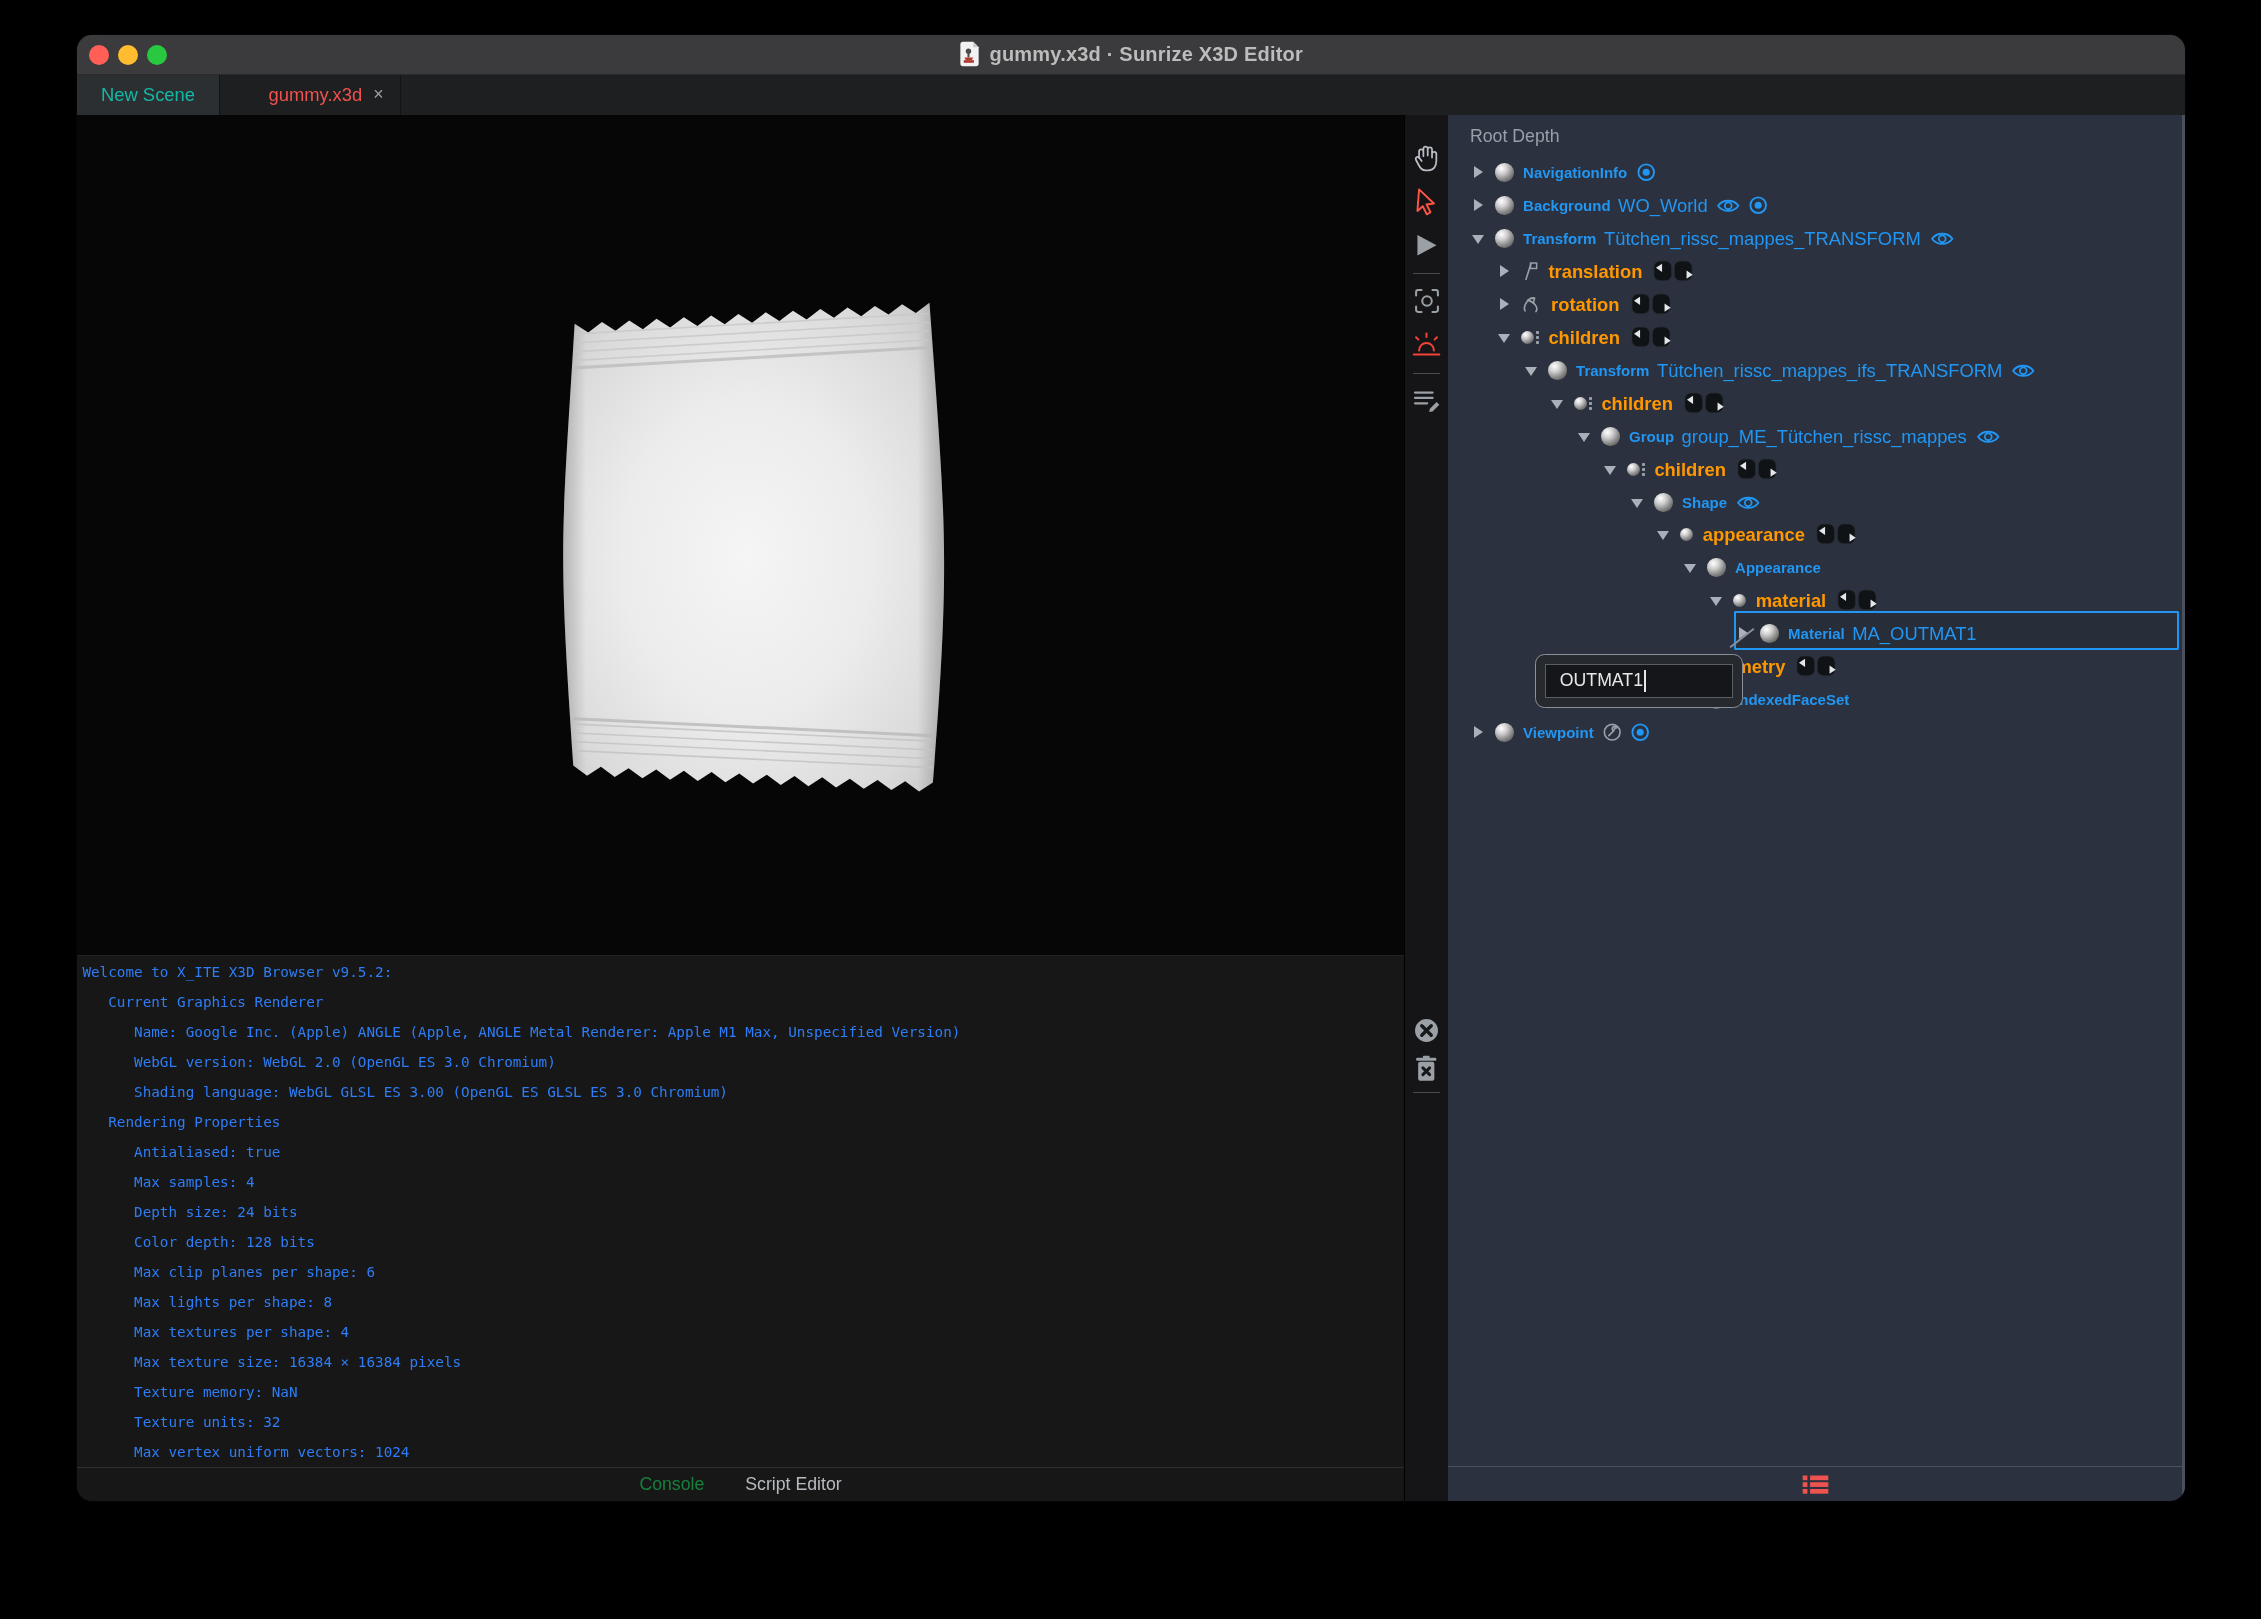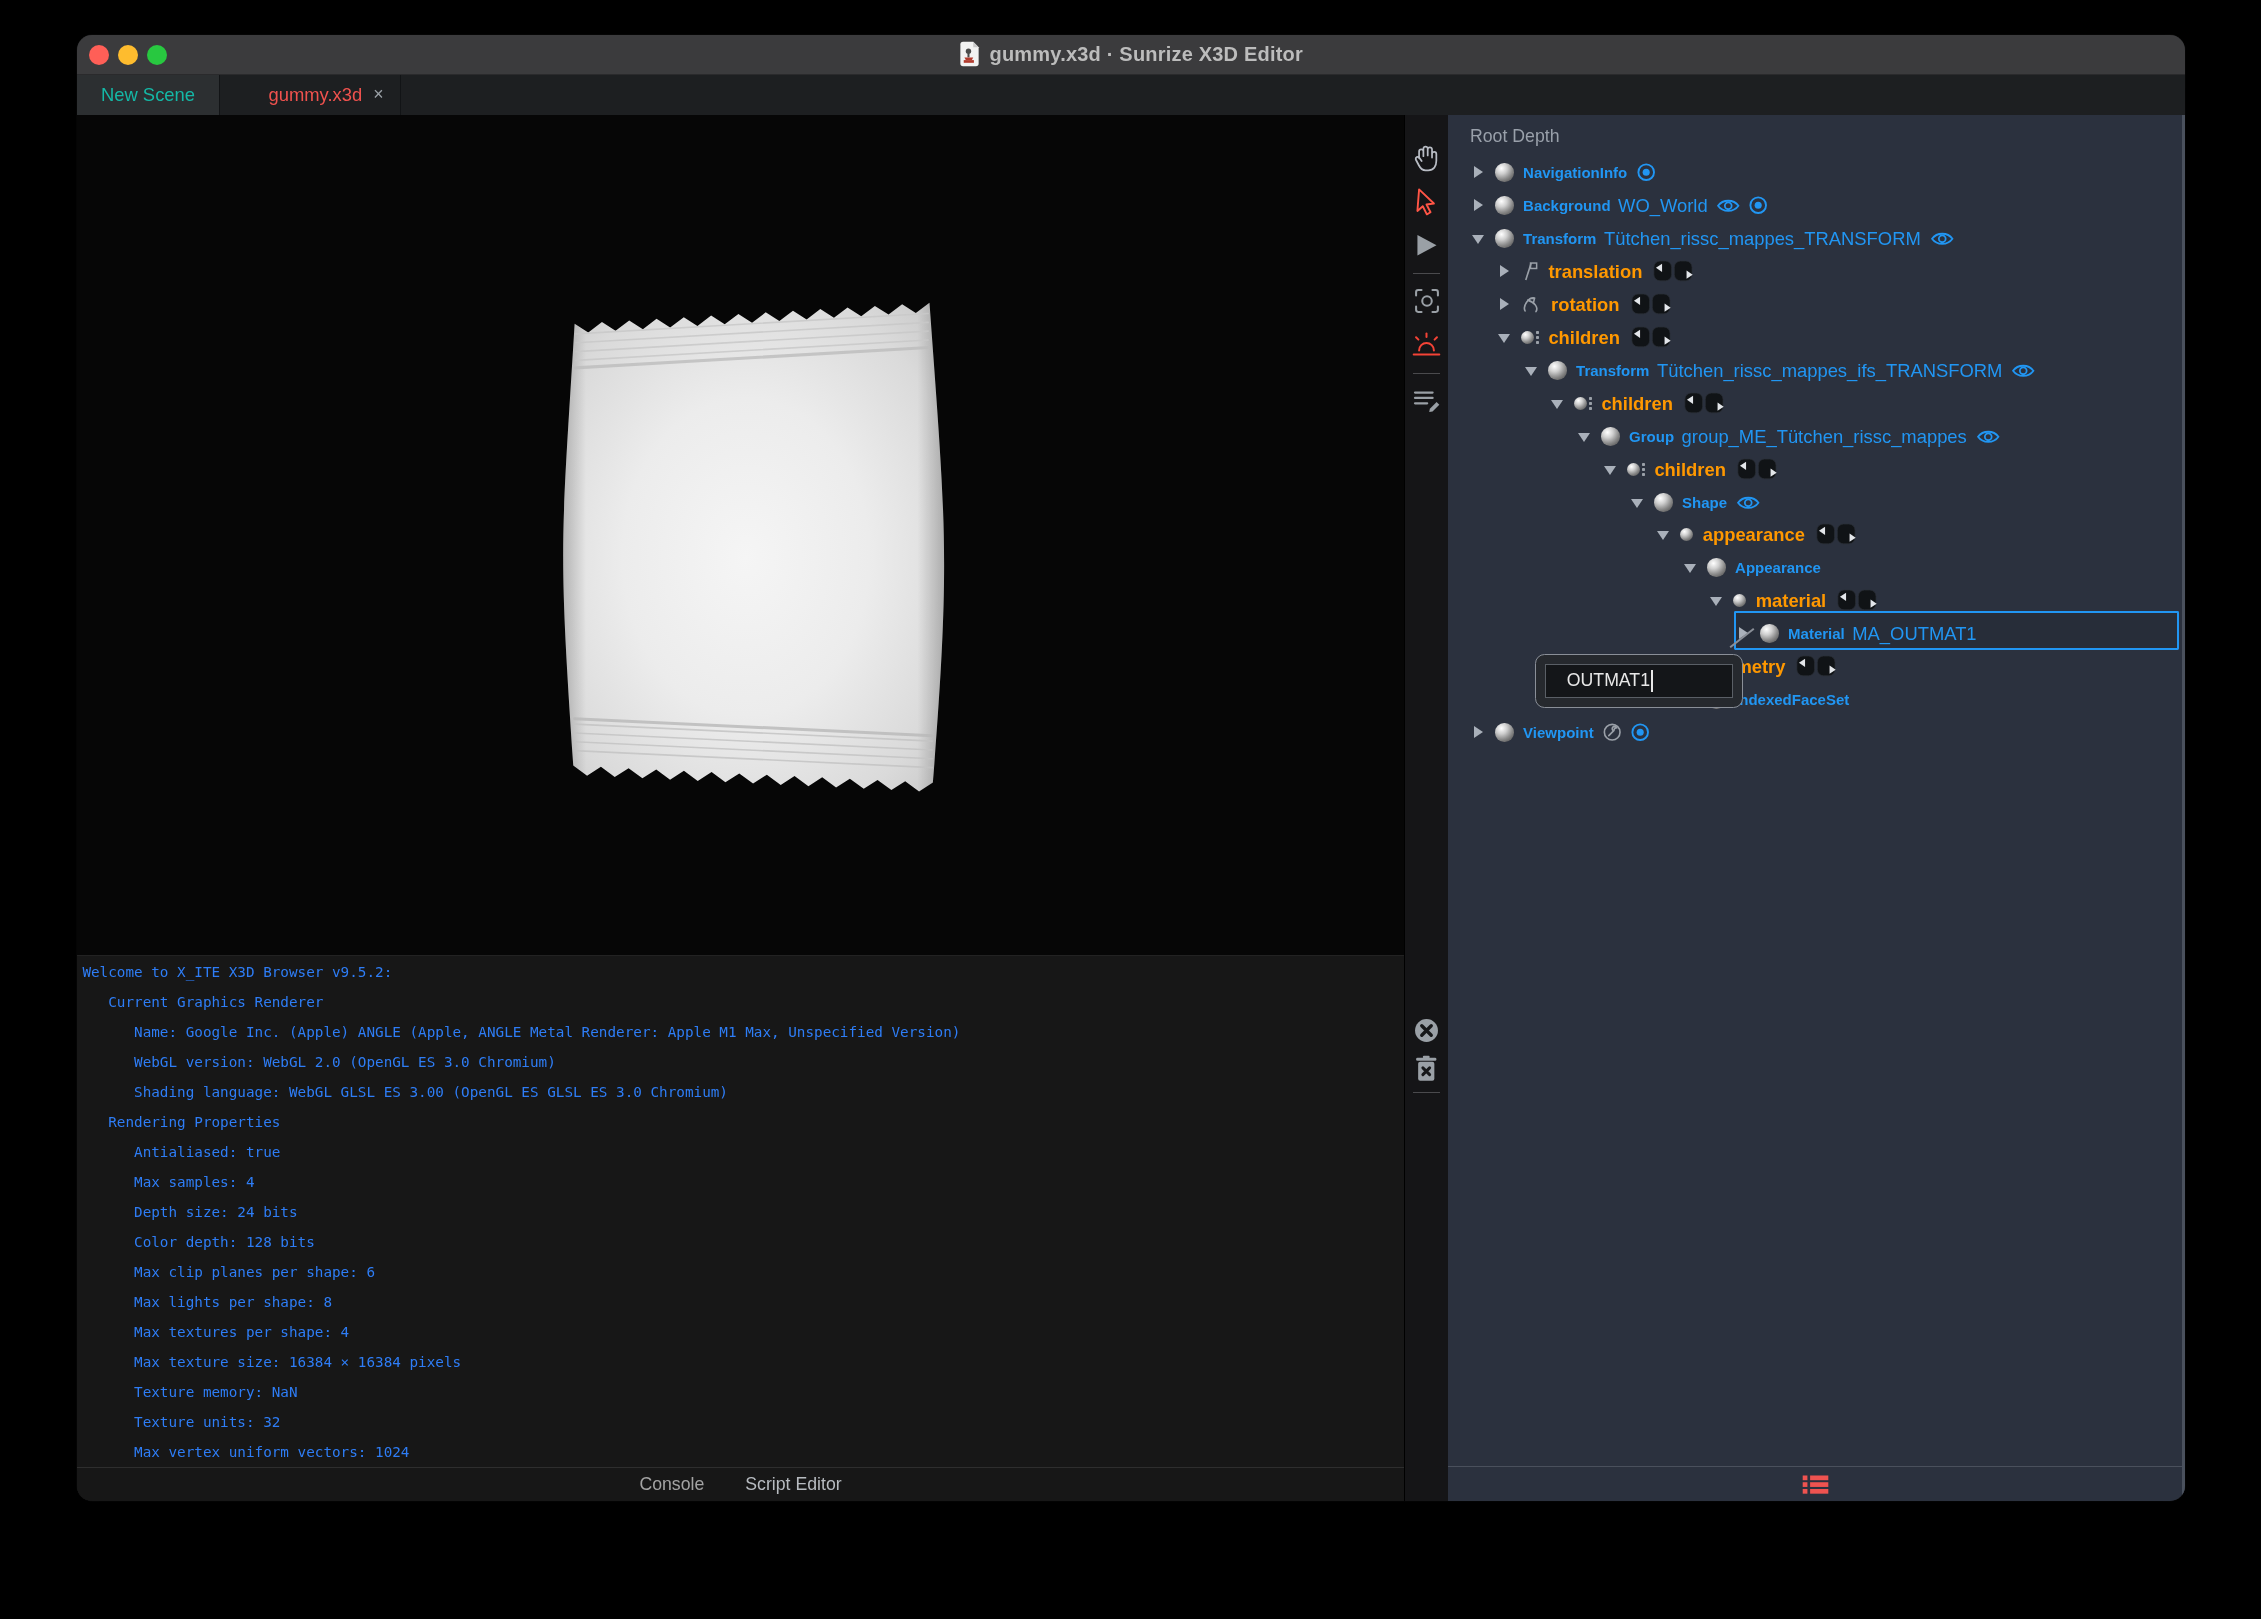--- a/index.html
+++ b/index.html
@@ -34,21 +34,21 @@
   .console-area{flex:1;overflow:hidden;background:#171717;}
   .console-area pre{margin:0;padding:1.4px 0 0 5.4px;font-family:"DejaVu Sans Mono",monospace;
                     font-size:14.3px;line-height:30px;color:#2e7df6;}
   .eval-row{height:31px;border-top:0.7px solid #2e2e2e;display:flex;align-items:center;
             padding-left:6.8px;gap:9.5px;background:#171717;}
   .eval-input{flex:1;background:transparent;border:none;outline:none;color:#caccce;
               font-size:18.4px;font-family:"Liberation Sans",sans-serif;}
   .eval-input::placeholder{color:#85898e;}
   .bottom-tabs{height:33px;border-top:0.7px solid #2e2e2e;background:#171717;display:flex;
                align-items:center;justify-content:center;gap:41px;font-size:17.7px;}
-  .btab.active{color:#a3a3a3;}
+  .btab.active{color:#15803d;}
   .btab.inactive{color:#b7bbc0;}
   
   .side-toolbar{width:43px;background:#151517;border-left:0.7px solid #000;
                 display:flex;flex-direction:column;align-items:center;position:relative;}
   .tool{width:43px;height:44px;display:flex;align-items:center;justify-content:center;}
   .tool-divider{width:27px;height:0;border-top:1.4px solid #4a4a4d;margin:5.4px 0;}
   .console-tools{position:absolute;top:896px;left:0;width:43px;display:flex;
                  flex-direction:column;align-items:center;}
   
   .right-panel{flex:1;background:#2b313e;position:relative;overflow:hidden;}
@@ -73,21 +73,21 @@
   .trailing{display:flex;align-items:center;gap:6.8px;margin-left:8.8px;}
   .routes{margin-left:11px;display:flex;align-items:center;}
   .sel-box{position:absolute;left:286px;top:496px;width:445px;height:39px;z-index:1;
            background:#272d39;border:2px solid #2196f3;border-radius:1.4px;box-sizing:border-box;}
   
   .popup{position:absolute;left:87px;top:539px;width:208px;height:54px;z-index:6;
          background:#26292e;border:1.4px solid #8a8f98;border-radius:9.5px;box-sizing:border-box;}
   .popup-tail{position:absolute;right:-15px;top:-17.7px;width:30px;height:2px;background:#8a8f98;
               transform:rotate(-38deg);}
   .rename-input{position:absolute;left:8.8px;top:8.8px;right:8.8px;bottom:9.5px;background:#141619;
-                border:0.7px solid #5a5f66;display:flex;align-items:center;padding-left:21px;}
+                border:0.7px solid #5a5f66;display:flex;align-items:center;padding-left:14px;}
   .rename-text{color:#e8e8e8;font-size:17.7px;}
   .caret{width:1.4px;height:22px;background:#e8e8e8;margin-left:1.4px;}
   .panel-footer{position:absolute;left:0;right:2.7px;bottom:0;height:34px;border-top:1.4px solid #4a505c;
                 display:flex;align-items:center;justify-content:center;}
 </style>
 </head>
 <body>
 
 <div class="window">
 

